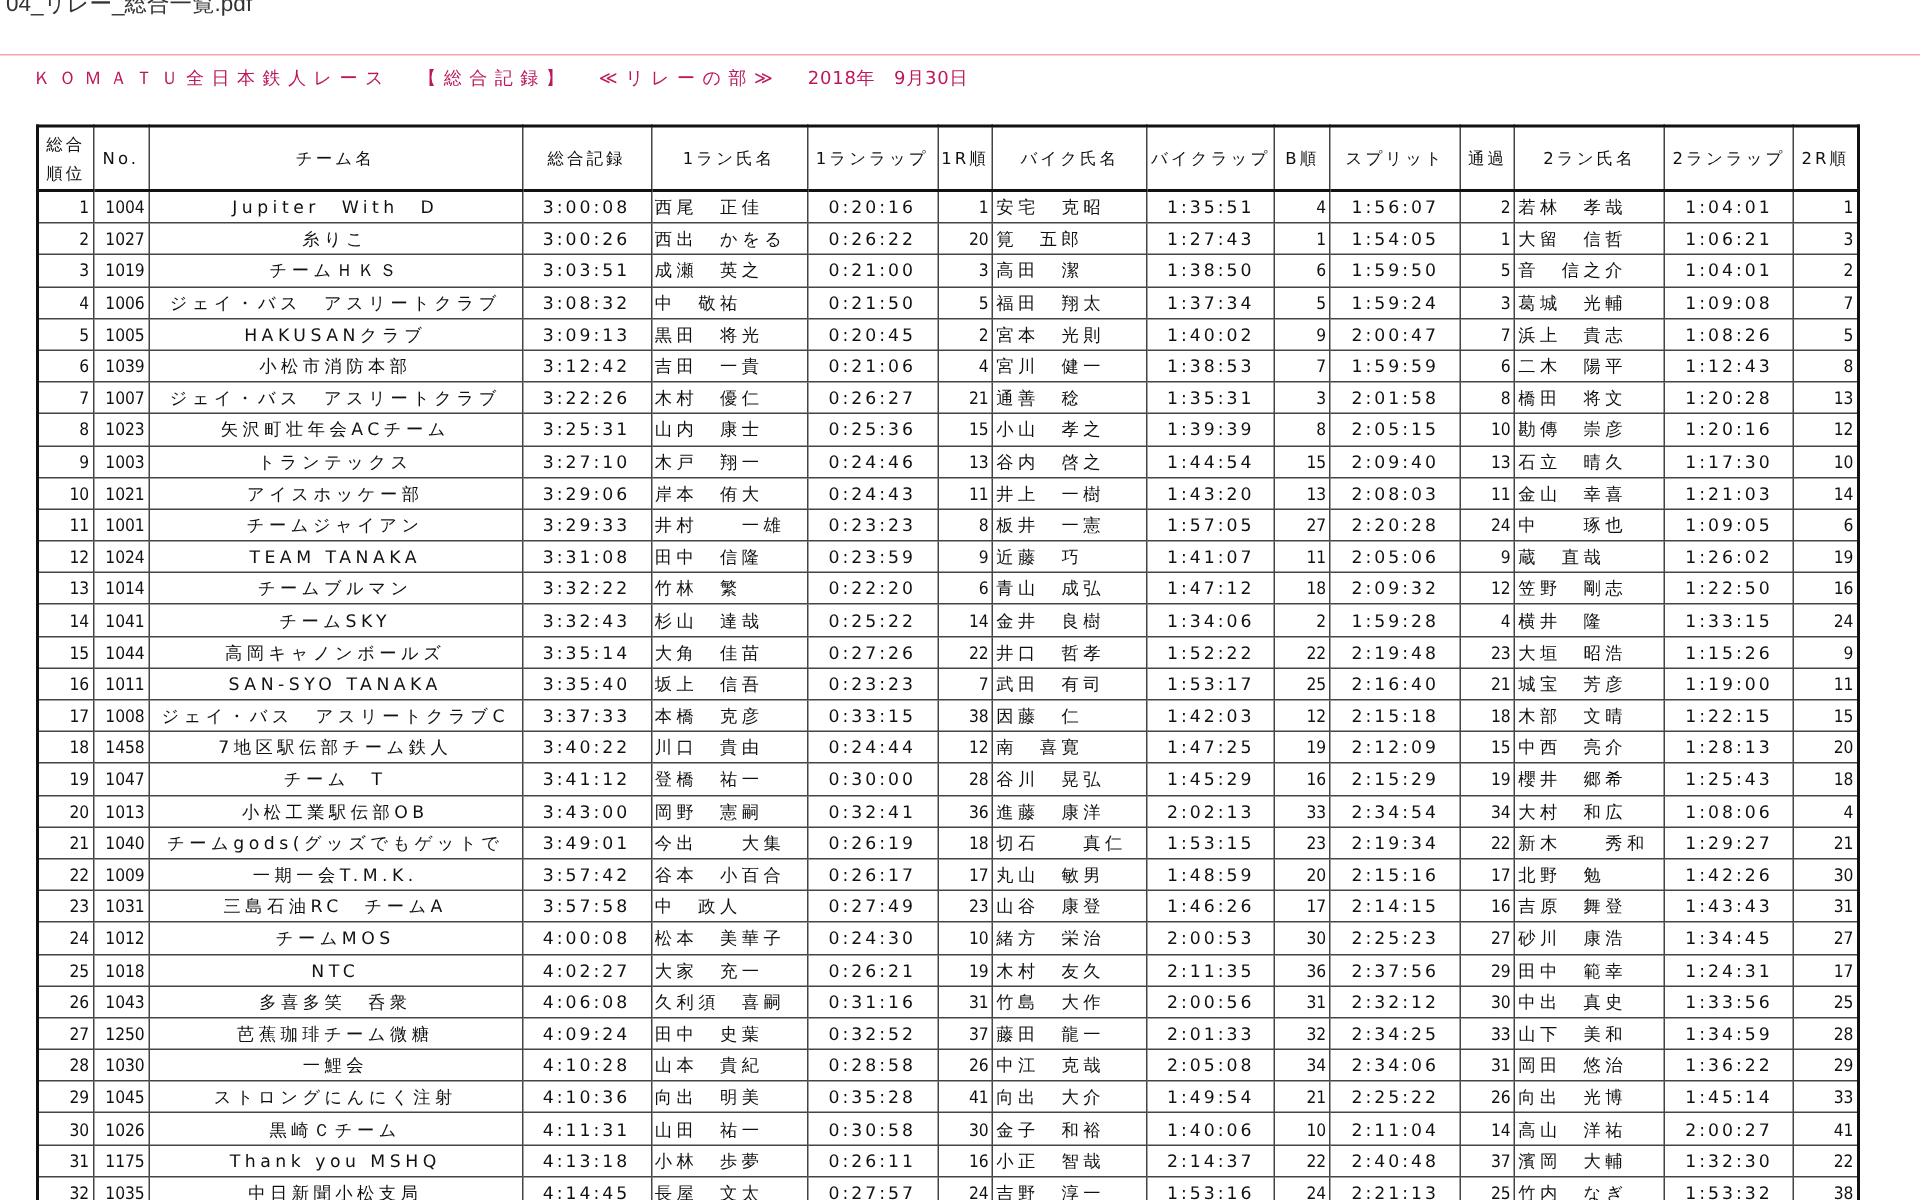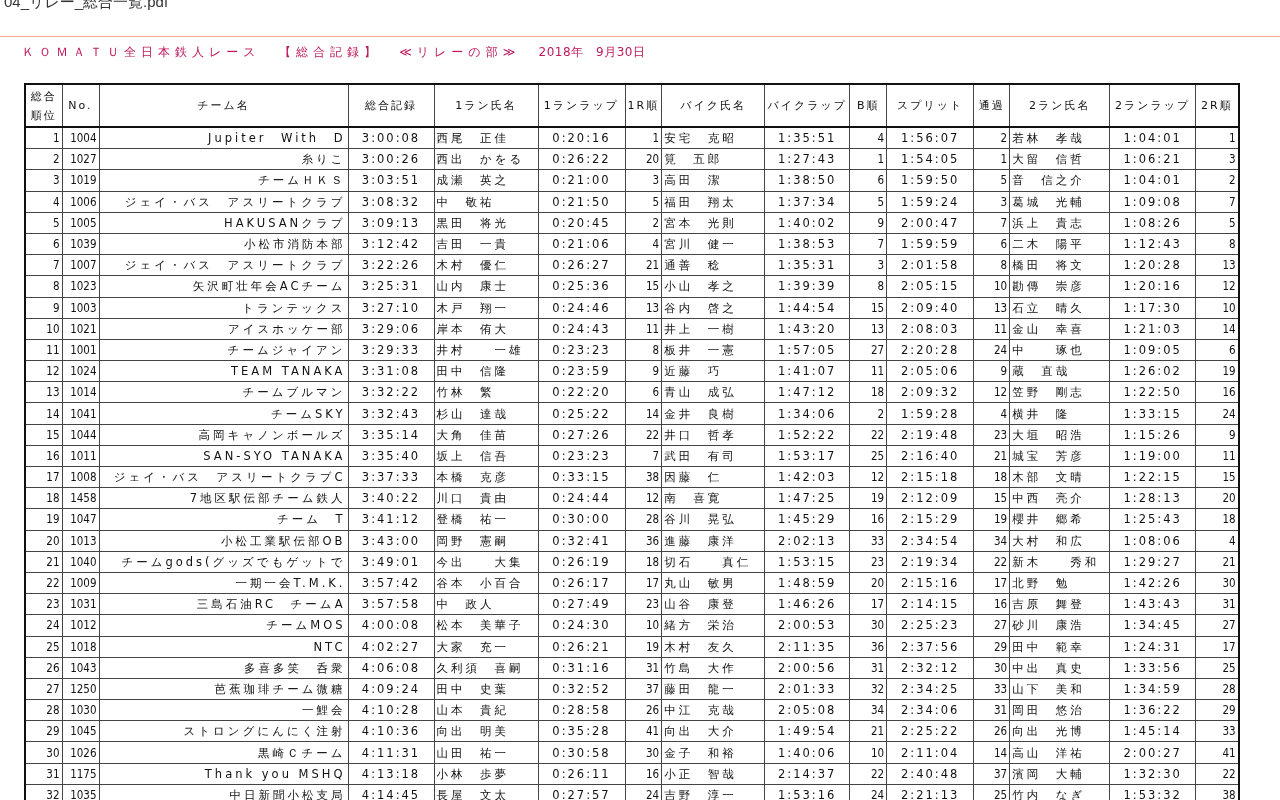--- a/index.html
+++ b/index.html
@@ -32,21 +32,21 @@
     border: 1px solid #444; padding: 0 2px; white-space: nowrap; overflow: hidden;
   }
   table.results thead th {
     height: 41px; font-weight: normal; font-size: 11px; text-align: center;
     border-bottom: 2px solid #111; letter-spacing: 2px;
   }
   table.results tbody td { height: 20.2px; line-height: 20px; }
   td.num { text-align: right; font-family: "DejaVu Sans Condensed", "Liberation Sans Narrow", "Liberation Sans", sans-serif; }
   td.time { text-align: center; letter-spacing: 2px; }
   td.name { text-align: left; letter-spacing: 3px; }
-  td.team { text-align: right; letter-spacing: 3px; }
+  td.team { text-align: center; letter-spacing: 3px; }
   th.two-line { line-height: 19px; letter-spacing: 4px; }
 </style>
 </head>
 <body>
 
 <div class="topbar">
   <div class="file-title">04_リレー_総合一覧.pdf</div>
 </div>
 
 <div class="doc-heading">

